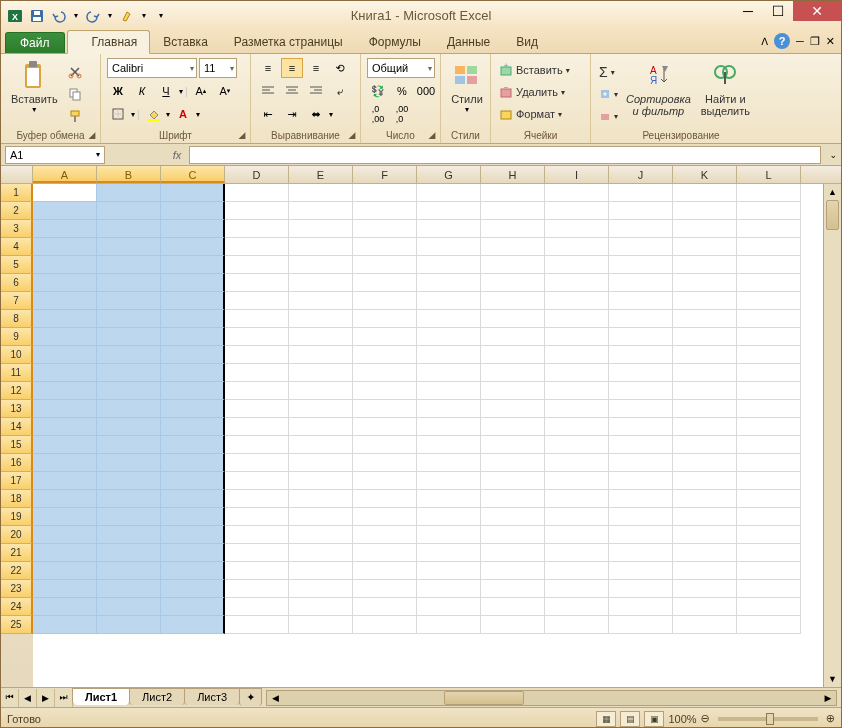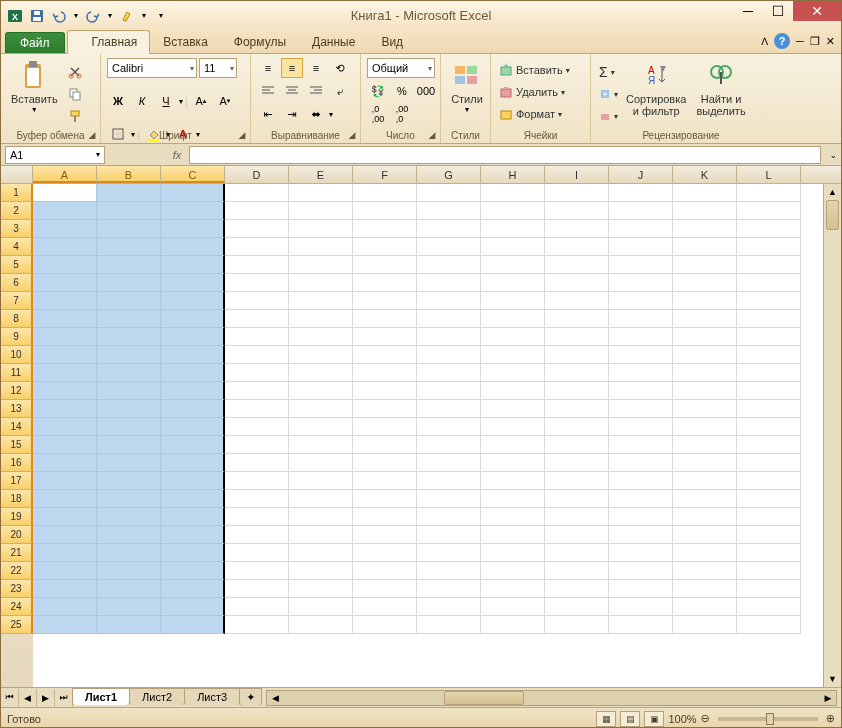--- a/index.html
+++ b/index.html
@@ -130,20 +130,21 @@
     <div class="win-btn">─</div>
     <div class="win-btn">☐</div>
     <div class="win-btn win-close">✕</div>
   </div>
 </div>
 
 <div class="tabstrip">
   <div class="file-tab">Файл</div>
   <div class="ribbon-tab active">Главная</div>
   <div class="ribbon-tab">Вставка</div>
+  <div class="ribbon-tab">Разметка страницы</div>
   <div class="ribbon-tab">Формулы</div>
   <div class="ribbon-tab">Данные</div>
   <div class="ribbon-tab">Вид</div>
   <div class="tabstrip-right">
     <span style="font-size:10px;cursor:pointer;">ᐱ</span>
     <div class="help-circle">?</div>
     <span style="font-size:11px;cursor:pointer;">─</span>
     <span style="font-size:11px;cursor:pointer;">❐</span>
     <span style="font-size:11px;cursor:pointer;">✕</span>
   </div>
@@ -184,21 +185,21 @@
               <rect x="6" y="7" width="2" height="6" fill="#888"></rect>
             </svg>
           </div>
       </div>
     </div>
     <div class="group-label">Буфер обмена</div>
     <div class="dialog-launcher">◢</div>
   </div>
 
   <div class="ribbon-group" style="width:150px;">
-    <div class="group-body" style="flex-direction:column;gap:13px;">
+    <div class="group-body" style="flex-direction:column;gap:3px;">
       <div class="small-row">
         <div class="combo" style="width:90px;">
             <span>Calibri</span>
             <span class="arrow">▾</span>
           </div>
         <div class="combo" style="width:38px;">
             <span>11</span>
             <span class="arrow">▾</span>
           </div>
       </div>
@@ -375,21 +376,21 @@
       </div>
       <div class="big-btn">
         <div class="icon">
             <svg width="28" height="28">
               <text x="6" y="12" font-size="10" fill="#c00">А</text>
               <text x="6" y="22" font-size="10" fill="#36c">Я</text>
               <path d="M20 6 L20 20 M17 17 L20 20 L23 17" stroke="#555" fill="none"></path>
               <path d="M18 4 L24 4 L21 10 Z" fill="#888"></path>
             </svg>
           </div>
-        <div class="lbl" style="white-space:pre-line;">Сортировка
+        <div class="lbl" style="white-space:pre-line;font-style:italic;">Сортировка
 и фильтр</div>
       </div>
       <div class="big-btn">
         <div class="icon">
             <svg width="28" height="28">
               <circle cx="10" cy="10" r="6" fill="none" stroke="#4a6" stroke-width="2"></circle>
               <circle cx="18" cy="10" r="6" fill="none" stroke="#4a6" stroke-width="2"></circle>
               <line x1="14" y1="10" x2="14" y2="22" stroke="#555" stroke-width="2"></line>
             </svg>
           </div>

